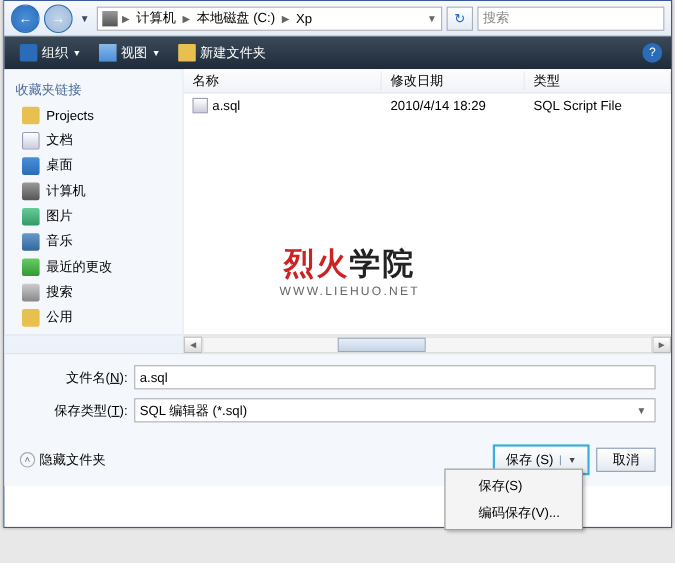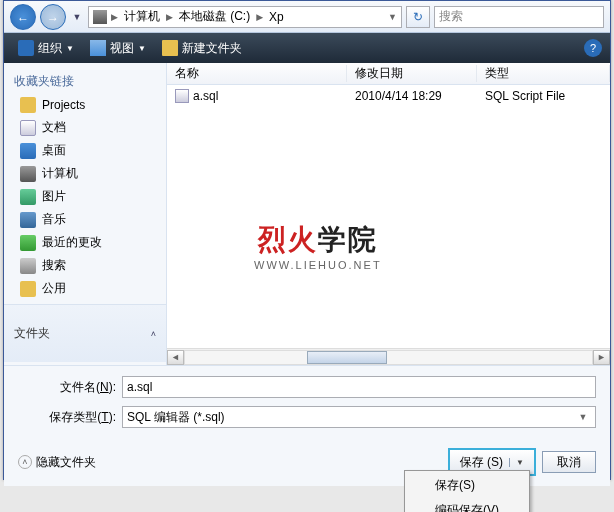--- a/index.html
+++ b/index.html
@@ -19,21 +19,21 @@
   .refresh { width: 24px; height: 22px; border: 1px solid #abadb3; background: linear-gradient(#fff,#e4ecf7); display:flex;align-items:center;justify-content:center; font-size:12px; color:#2a6cb8;}
   .search { width: 170px; height: 22px; border: 1px solid #abadb3; background:#fff; font-size: 12px; padding: 0 4px; color:#888; display:flex;align-items:center;}
   .toolbar { height: 30px; background: linear-gradient(#3b4a5a,#1e2a38); display: flex; align-items: center; padding: 0 8px; gap: 4px; color: #fff; font-size: 12px; }
   .tb-btn { display: flex; align-items: center; gap: 4px; padding: 2px 6px; cursor: pointer; }
   .tb-btn .arrow { font-size: 8px; }
   .tb-icon { width: 16px; height: 16px; }
   .tb-icon.org { background: #2a6cb8; border-radius: 2px; }
   .tb-icon.view { background: linear-gradient(#88b8e8,#4a90d9); }
   .tb-icon.new { background: #e8c050; border-radius: 1px; }
   .tb-help { margin-left: auto; width: 18px; height: 18px; border-radius: 50%; background: #2a6cb8; color:#fff; text-align:center; line-height:18px; font-size:11px;}
-  .body { display: flex; height: 302px; }
+  .body { display: flex; height: 258px; }
   .sidebar { width: 163px; background: #f4f7fb; border-right: 1px solid #d9e3f0; padding: 6px 0; font-size: 12px; overflow:hidden;}
   .sb-head { padding: 4px 10px; color: #4a6a9a; font-size: 12px; }
   .sb-item { display: flex; align-items: center; gap: 6px; padding: 3px 10px 3px 16px; cursor: pointer; }
   .sb-item .ic { width: 16px; height: 16px; border-radius: 2px; }
   .ic.folder { background: #e8c050; }
   .ic.doc { background: linear-gradient(#fff,#ccd); border:1px solid #99b; }
   .ic.desk { background: linear-gradient(#4a90d9,#2a6cb8); }
   .ic.pc { background: linear-gradient(#999,#555); }
   .ic.pic { background: linear-gradient(#6c9,#396); }
   .ic.mus { background: linear-gradient(#69c,#369); }

